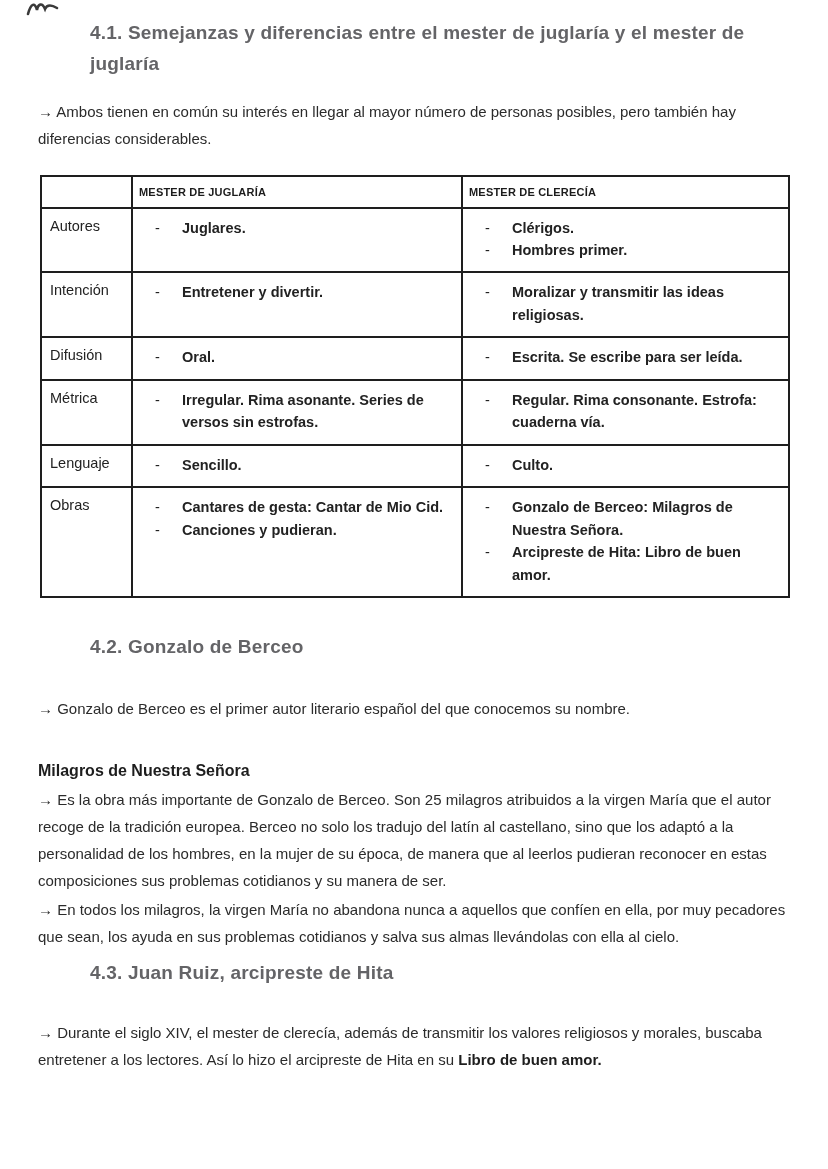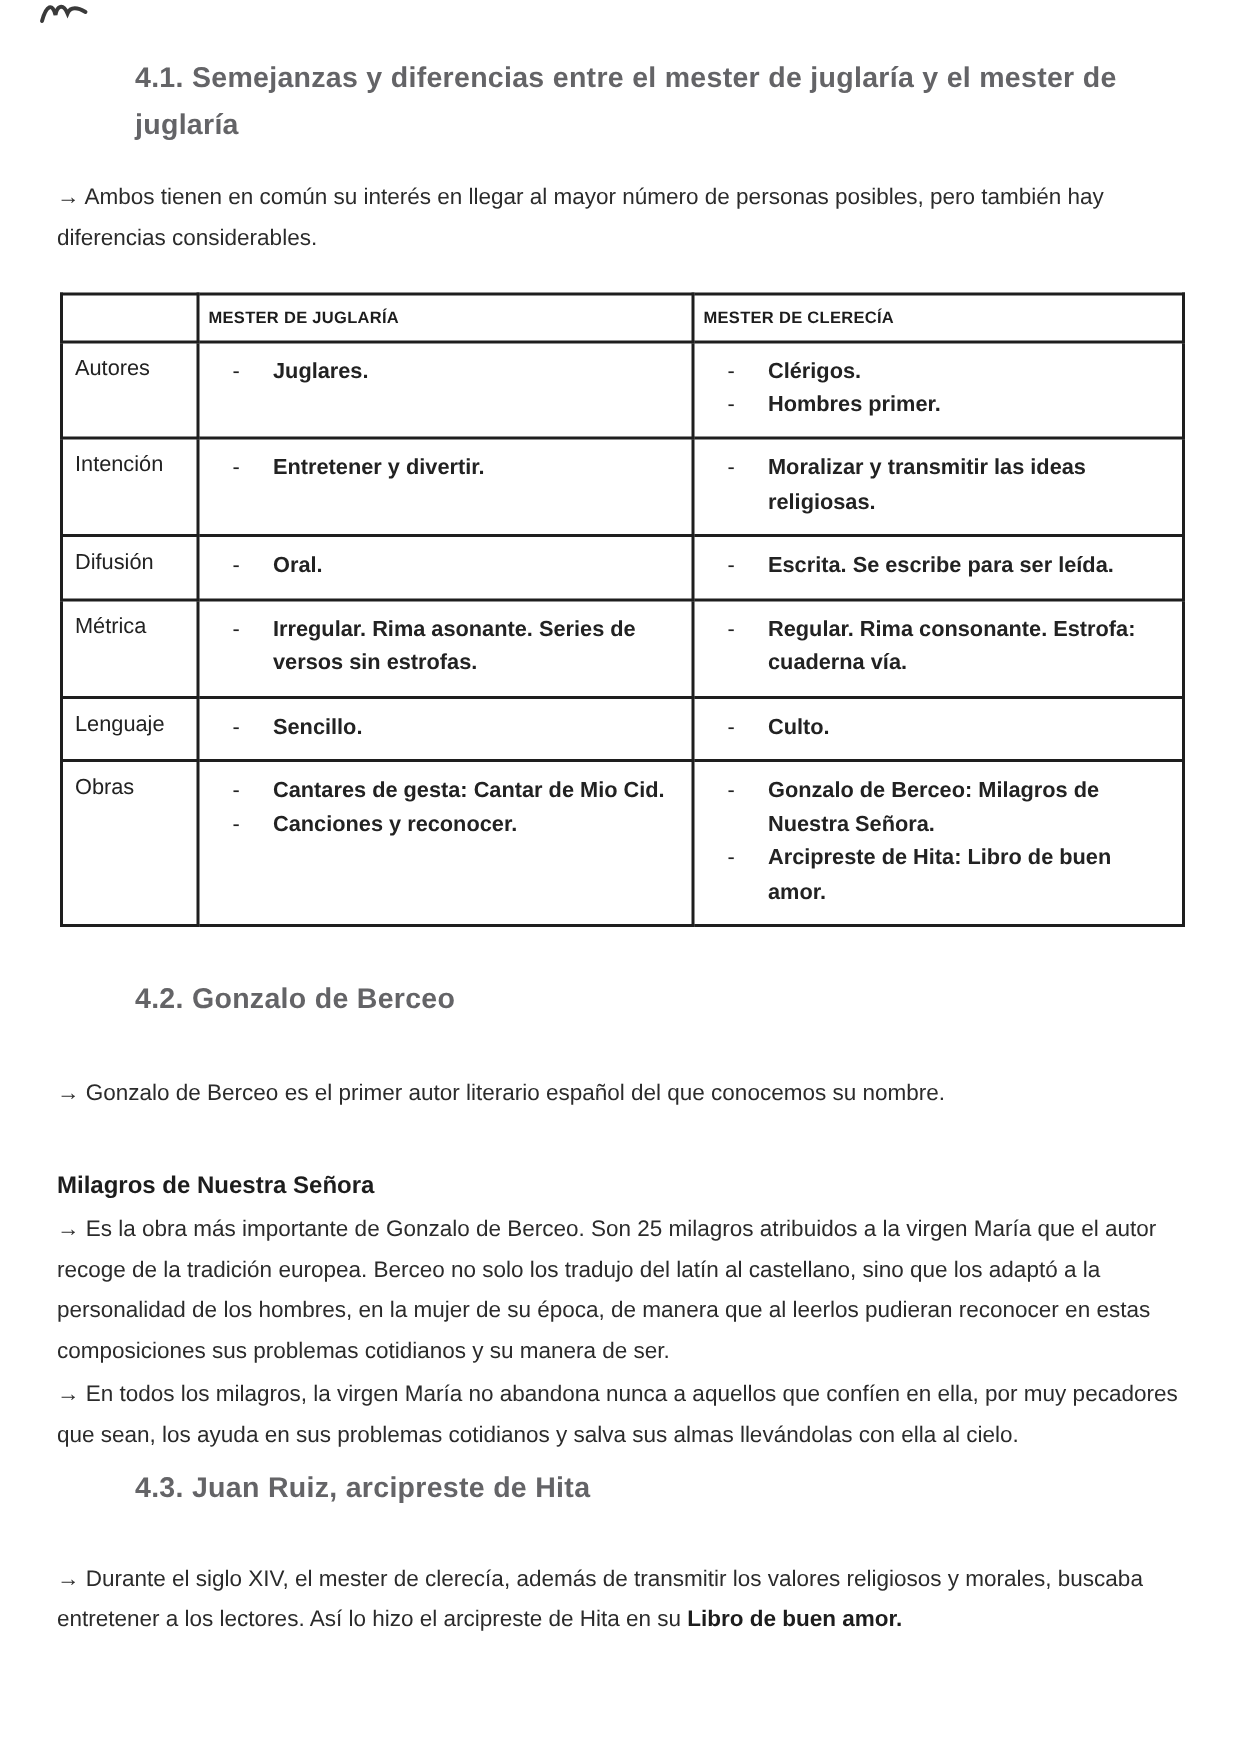--- a/index.html
+++ b/index.html
@@ -26,21 +26,21 @@
   }
   .section-heading {
     margin: 0 40px 0 90px;
     max-width: 705px;
     font-size: 19px;
     line-height: 1.62;
     font-weight: 700;
     color: #646467;
     letter-spacing: 0.2px;
   }
-  .h41 { padding-top: 38px; }
+  .h41 { padding-top: 18px; }
   .h42 { margin-top: 34px; }
   .h43 { margin-top: 8px; }
   .body-para {
     margin: 0 38px;
     max-width: 752px;
     font-size: 15px;
     line-height: 1.8;
     color: #2b2b2b;
   }
   .p41 { margin-top: 18px; }
@@ -211,21 +211,21 @@
         </tr>
         <tr>
           <td class="label-cell">Obras</td>
           <td class="content-cell">
             <div class="bullet-item">
               <span class="dash">-</span>
               <span class="bullet-text">Cantares de gesta: Cantar de Mio Cid.</span>
             </div>
             <div class="bullet-item">
               <span class="dash">-</span>
-              <span class="bullet-text">Canciones y reconocer.</span>
+              <span class="bullet-text">Canciones y pudieran.</span>
             </div>
           </td>
           <td class="content-cell">
             <div class="bullet-item">
               <span class="dash">-</span>
               <span class="bullet-text">Gonzalo de Berceo: Milagros de Nuestra Señora.</span>
             </div>
             <div class="bullet-item">
               <span class="dash">-</span>
               <span class="bullet-text">Arcipreste de Hita: Libro de buen amor.</span>

